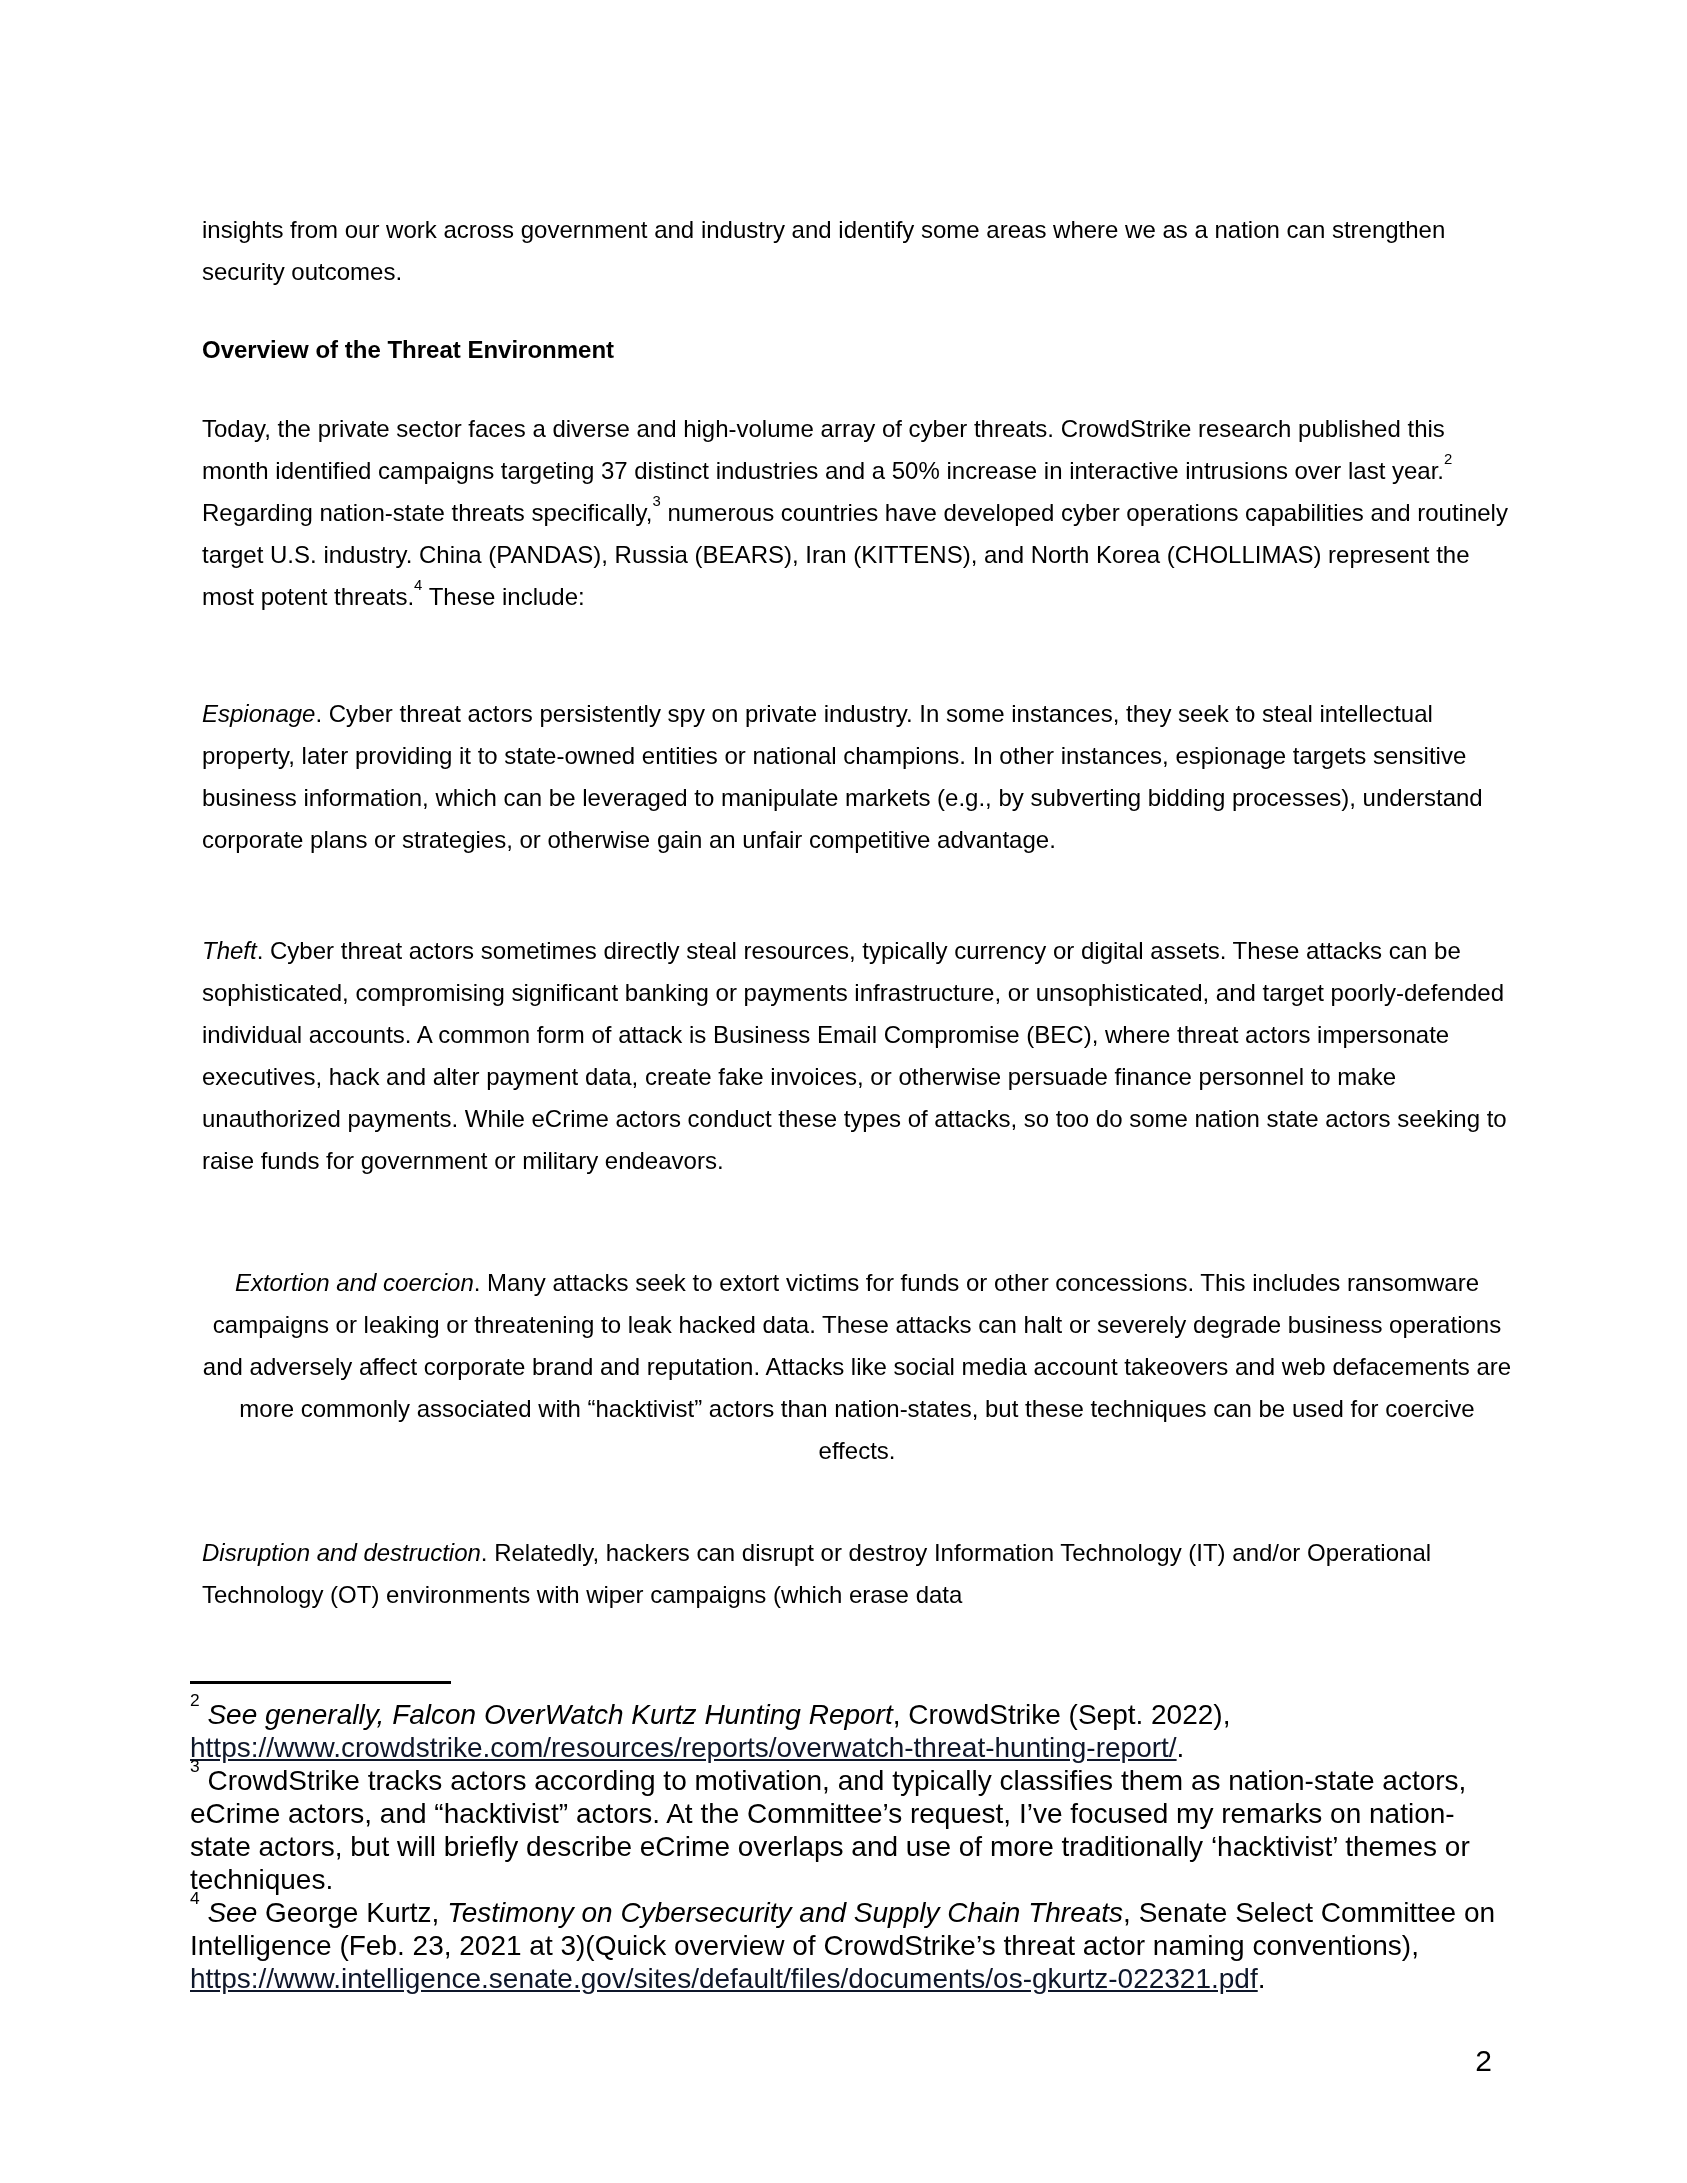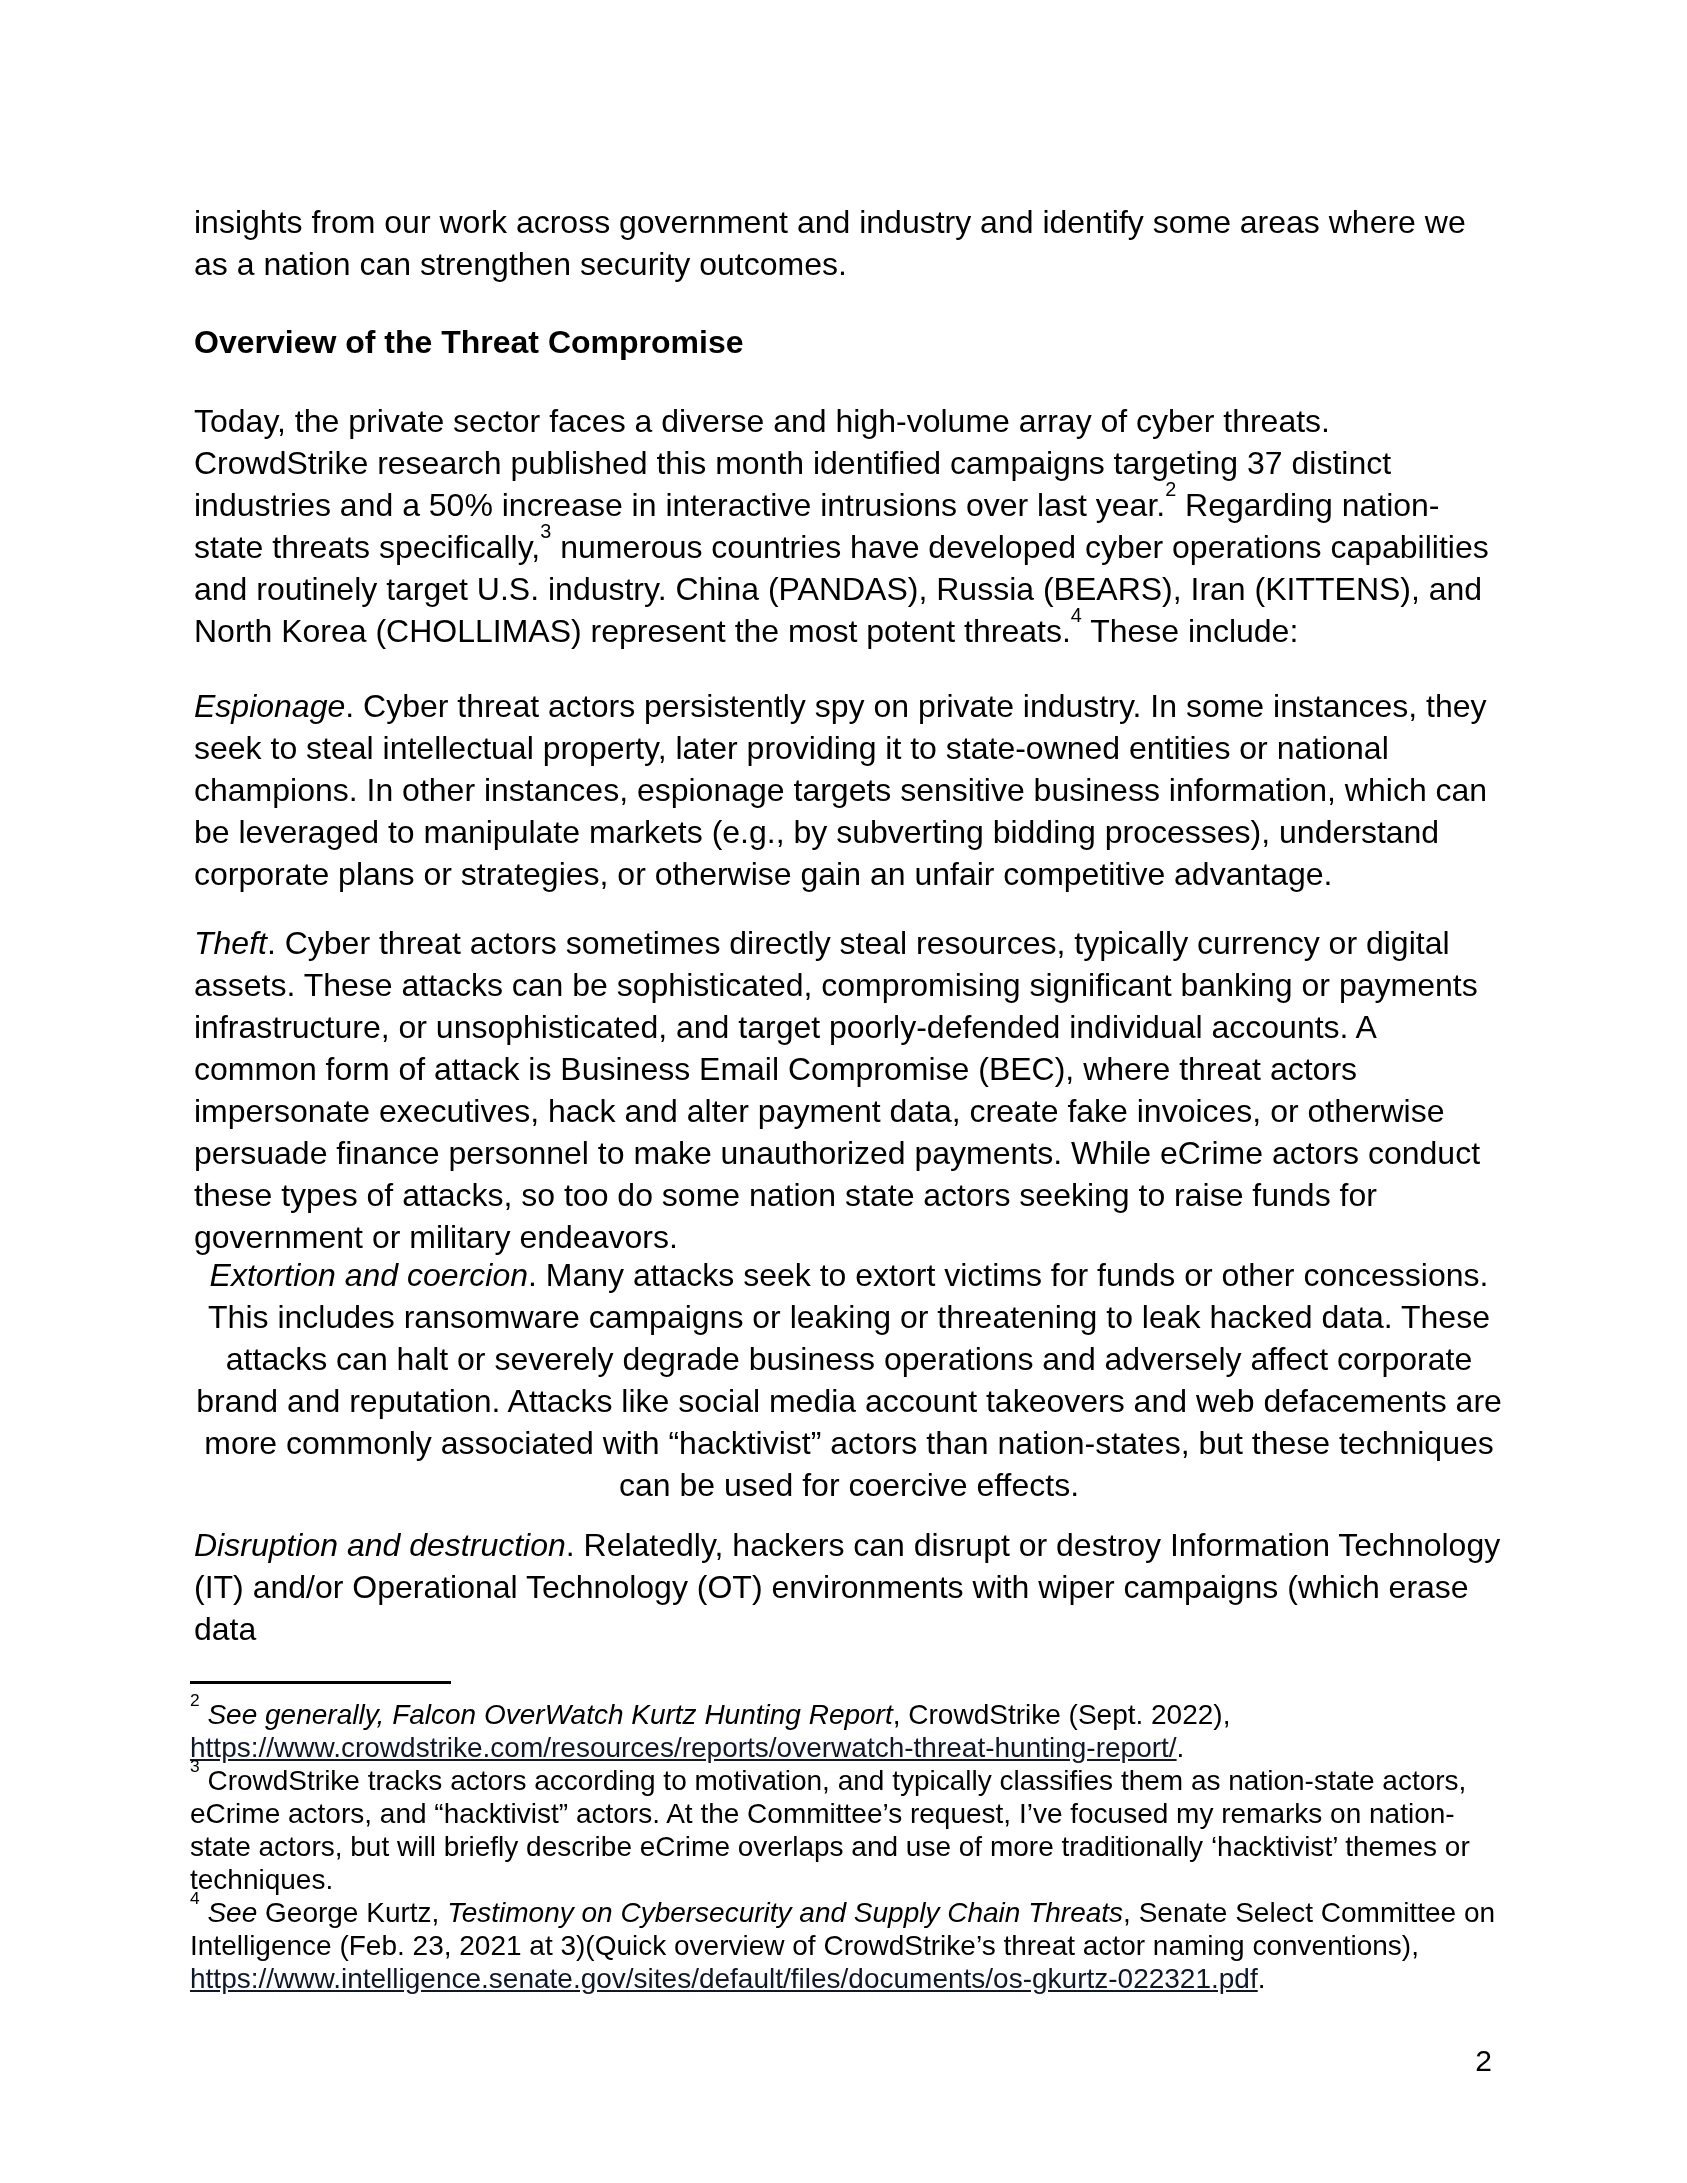--- a/index.html
+++ b/index.html
@@ -13,22 +13,22 @@
     height: 2183px;
     background: #ffffff;
     font-family: "Liberation Sans", sans-serif;
     color: #000000;
     overflow: hidden;
   }
   .para {
     position: absolute;
     left: 190px;
     width: 1310px;
-    margin: 4px;
-    font-size: 32px;
+    margin: 12px;
+    font-size: 24px;
     line-height: 42px;
     text-align: left;
   }
   .p-intro      { top: 197px; }
   .p-heading    { top: 317px; font-weight: bold; }
   .p-today      { top: 396px; }
   .p-espionage  { top: 681px; }
   .p-theft      { top: 918px; }
   .p-extortion  { top: 1250px; text-align: center; }
   .p-disruption { top: 1520px; }
@@ -69,21 +69,21 @@
   }
   em { font-style: italic; }
 </style>
 </head>
 <body>
 
 <div class="page">
 
   <p class="para p-intro">insights from our work across government and industry and identify some areas where we as a nation can strengthen security outcomes.</p>
 
-  <p class="para p-heading">Overview of the Threat Compromise</p>
+  <p class="para p-heading">Overview of the Threat Environment</p>
 
   <p class="para p-today"><span>Today, the private sector faces a diverse and high-volume array of cyber threats. CrowdStrike research published this month identified campaigns targeting 37 distinct industries and a 50% increase in interactive intrusions over last year.</span><sup class="sup">2</sup><span> Regarding nation-state threats specifically,</span><sup class="sup">3</sup><span> numerous countries have developed cyber operations capabilities and routinely target U.S. industry. China (PANDAS), Russia (BEARS), Iran (KITTENS), and North Korea (CHOLLIMAS) represent the most potent threats.</span><sup class="sup">4</sup><span> These include:</span></p>
 
   <p class="para p-espionage"><em>Espionage</em><span>. Cyber threat actors persistently spy on private industry. In some instances, they seek to steal intellectual property, later providing it to state-owned entities or national champions. In other instances, espionage targets sensitive business information, which can be leveraged to manipulate markets (e.g., by subverting bidding processes), understand corporate plans or strategies, or otherwise gain an unfair competitive advantage.</span></p>
 
   <p class="para p-theft"><em>Theft</em><span>. Cyber threat actors sometimes directly steal resources, typically currency or digital assets. These attacks can be sophisticated, compromising significant banking or payments infrastructure, or unsophisticated, and target poorly-defended individual accounts. A common form of attack is Business Email Compromise (BEC), where threat actors impersonate executives, hack and alter payment data, create fake invoices, or otherwise persuade finance personnel to make unauthorized payments. While eCrime actors conduct these types of attacks, so too do some nation state actors seeking to raise funds for government or military endeavors.</span></p>
 
   <p class="para p-extortion"><em>Extortion and coercion</em><span>. Many attacks seek to extort victims for funds or other concessions. This includes ransomware campaigns or leaking or threatening to leak hacked data. These attacks can halt or severely degrade business operations and adversely affect corporate brand and reputation. Attacks like social media account takeovers and web defacements are more commonly associated with “hacktivist” actors than nation-states, but these techniques can be used for coercive effects.</span></p>
 
   <p class="para p-disruption"><em>Disruption and destruction</em><span>. Relatedly, hackers can disrupt or destroy Information Technology (IT) and/or Operational Technology (OT) environments with wiper campaigns (which erase data</span></p>

